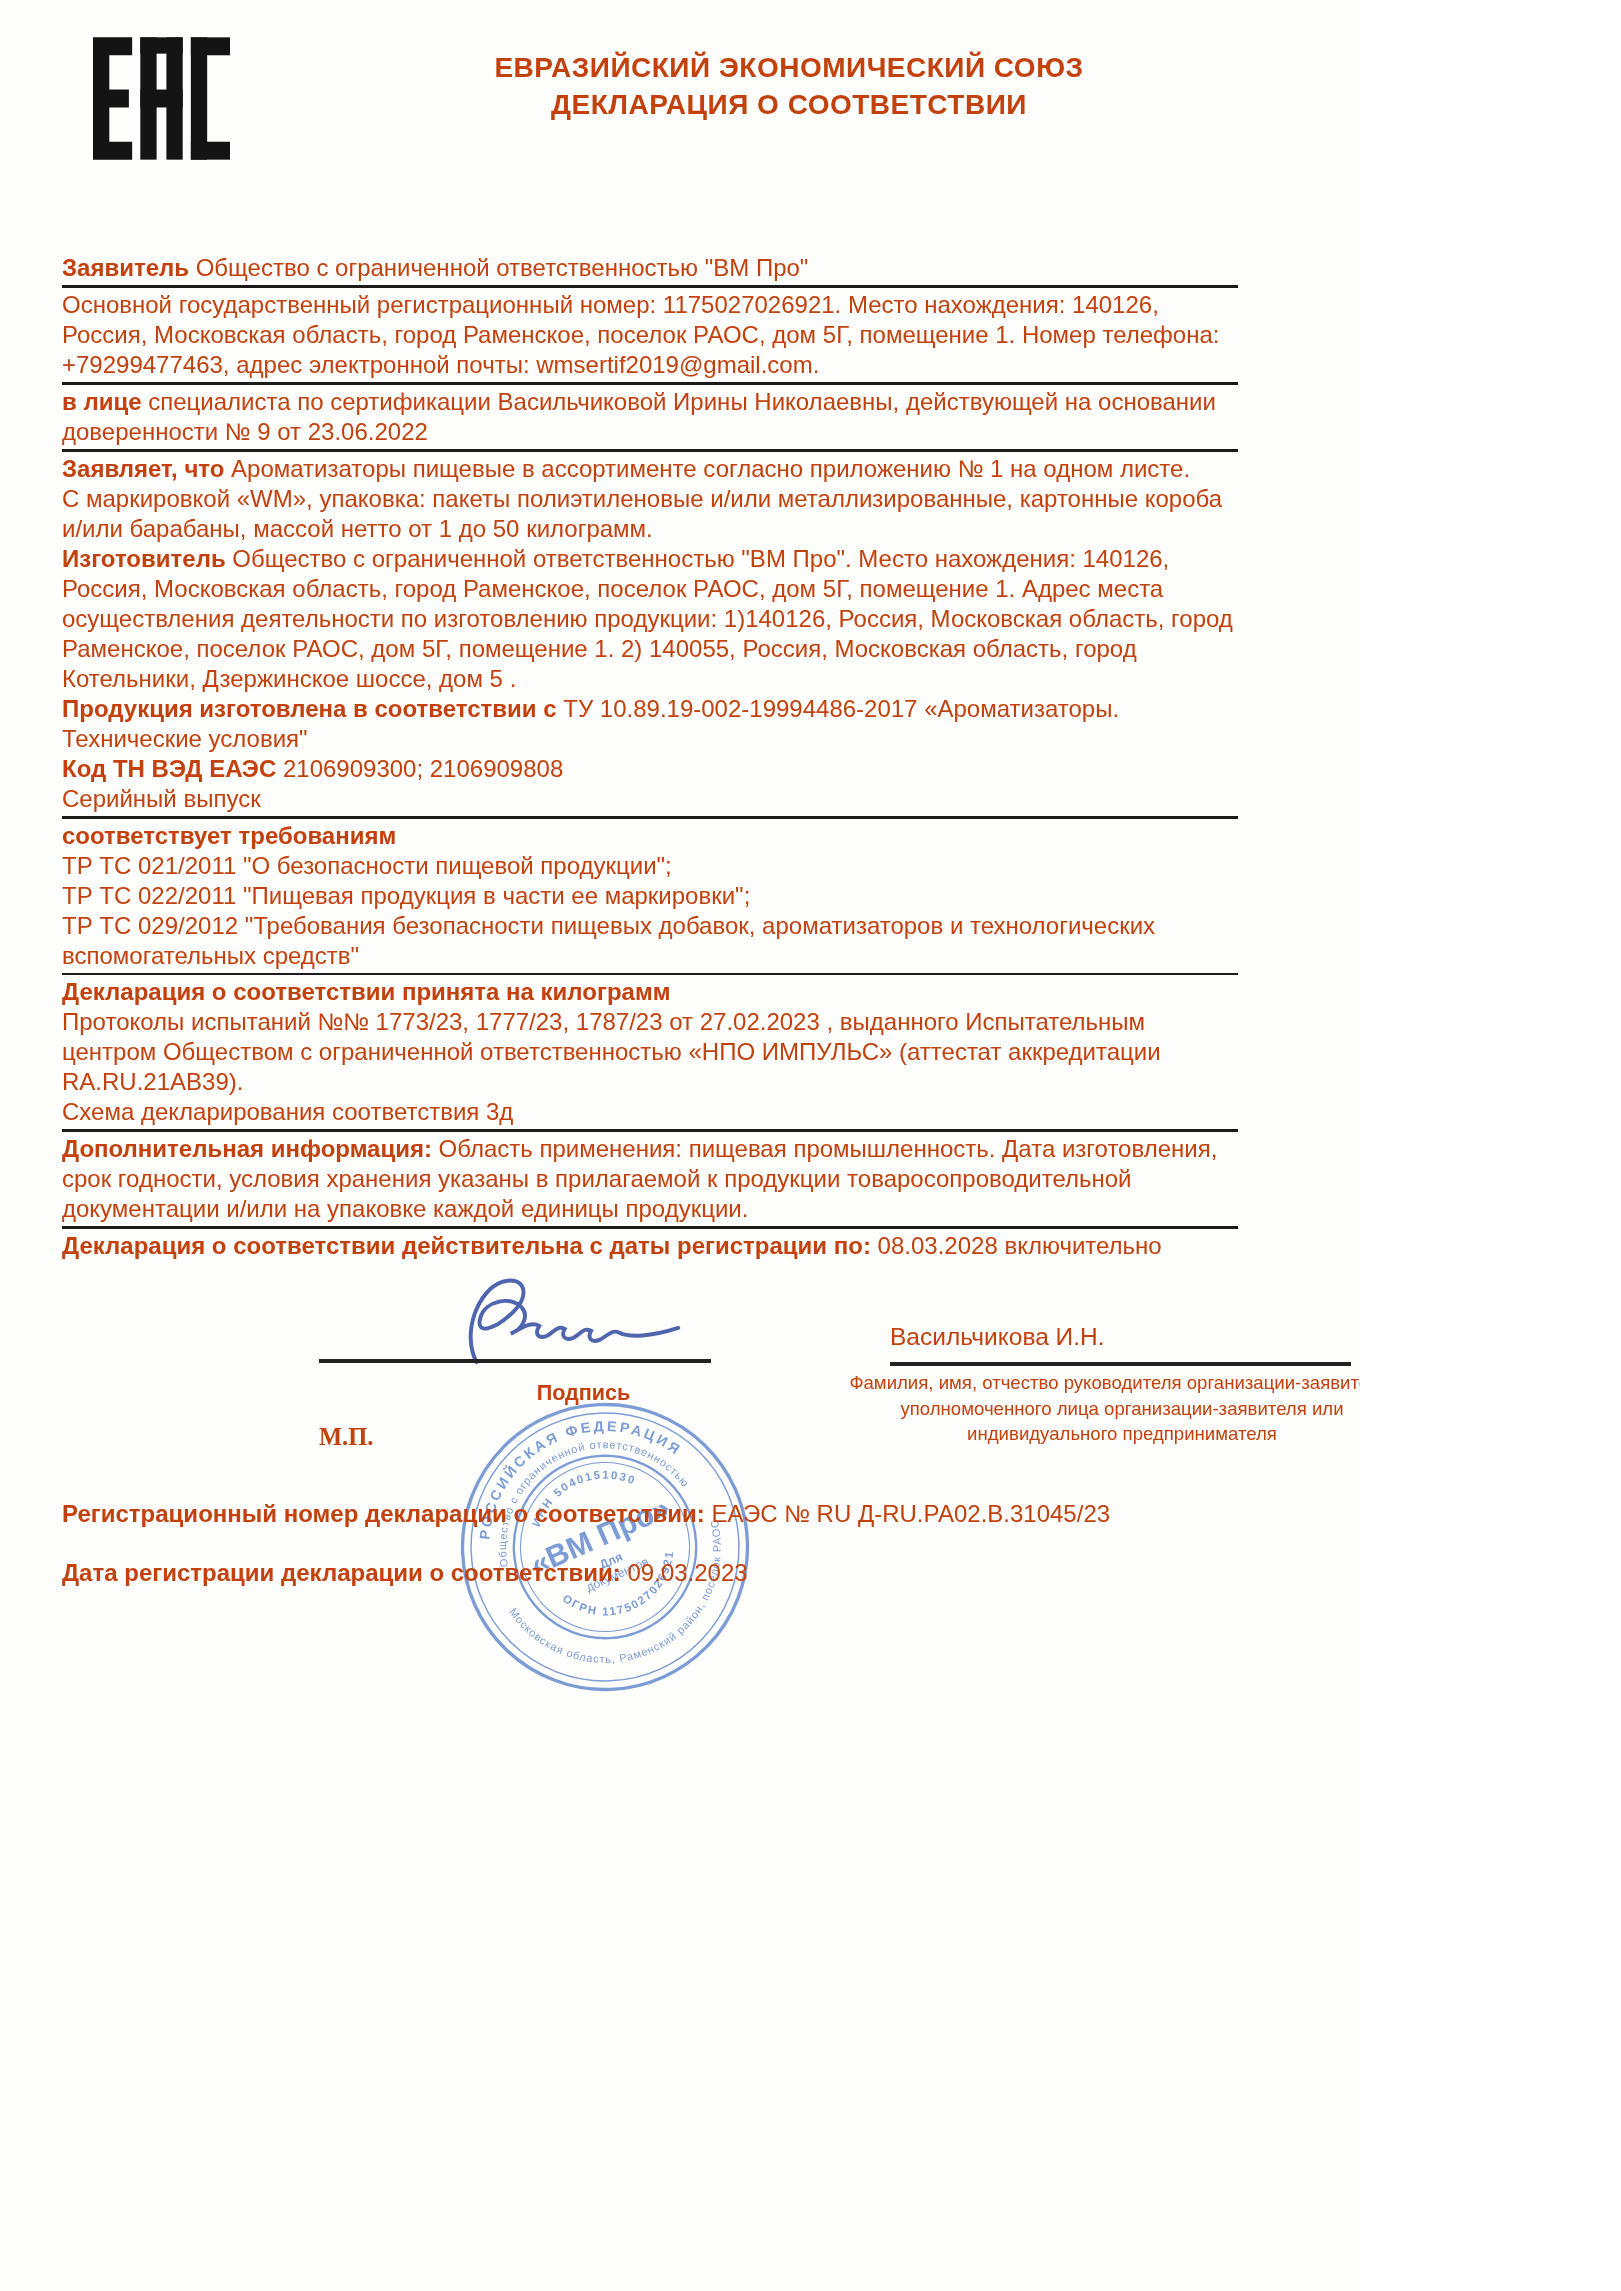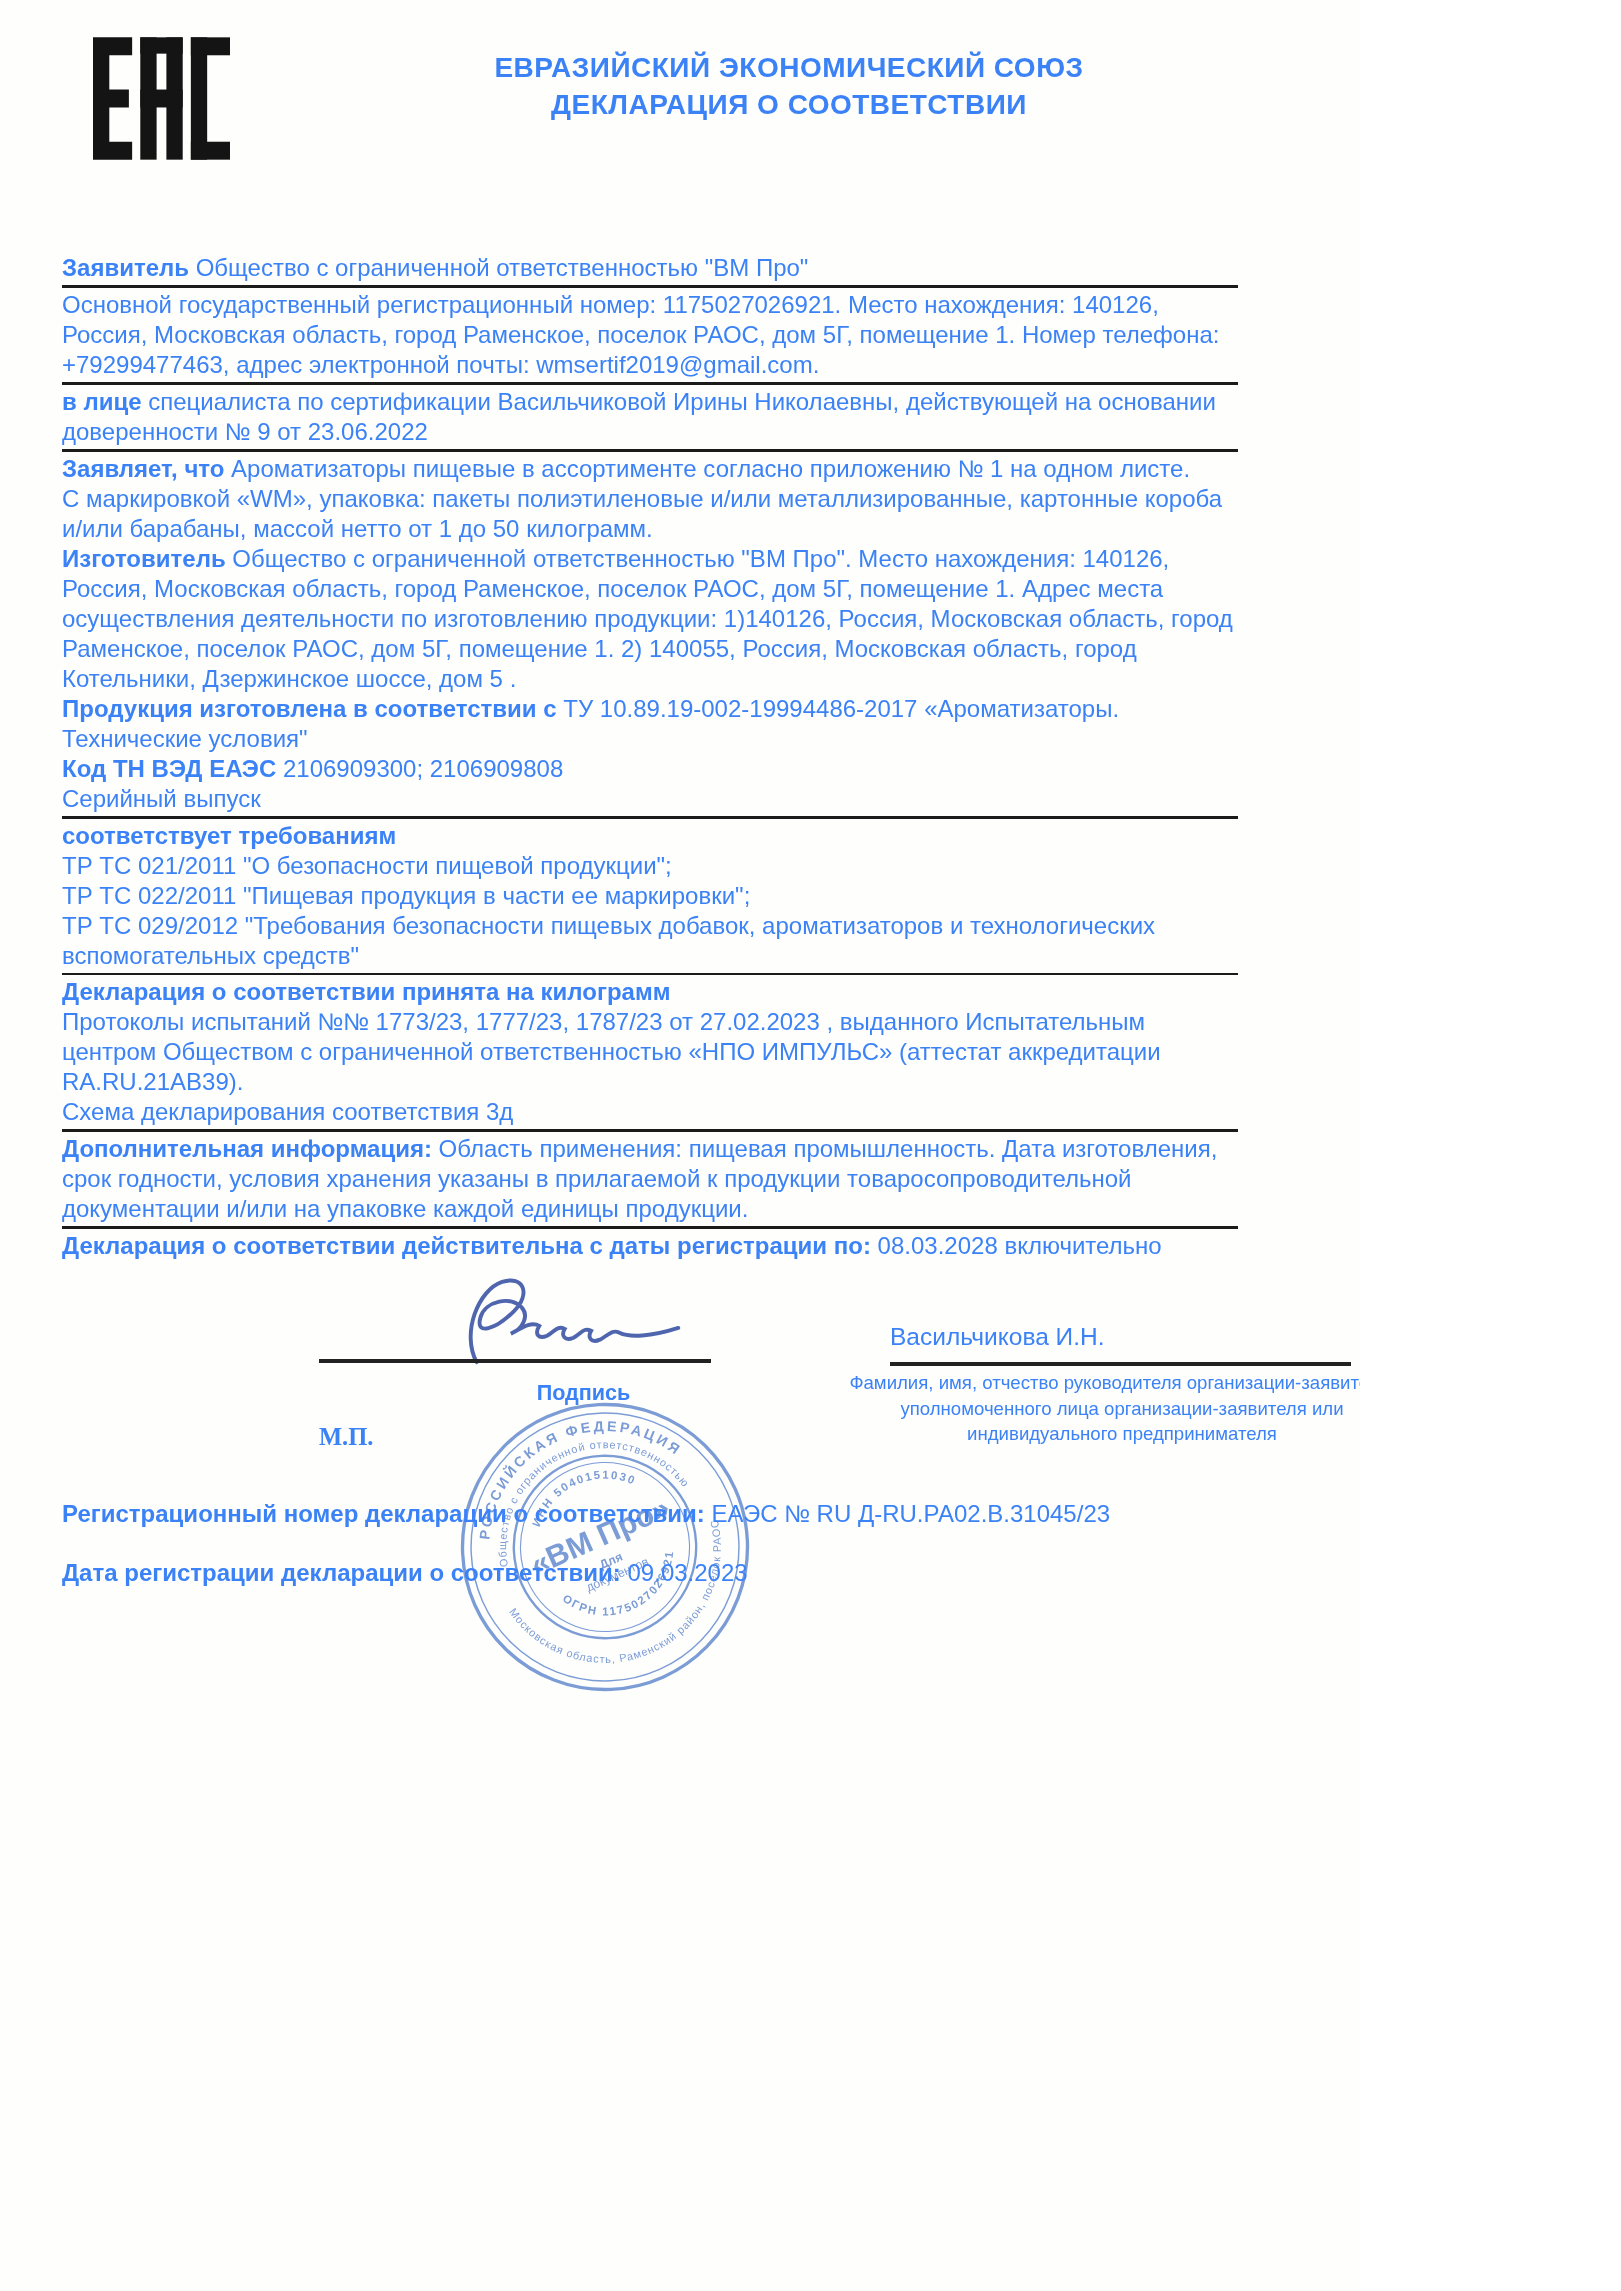--- a/index.html
+++ b/index.html
@@ -1,18 +1,18 @@
 <!DOCTYPE html>
 <html><head>
 <meta charset="utf-8">
 <style>
   html,body{margin:0;padding:0;background:#ffffff;}
   .page{
     position:relative;width:1360px;height:2292px;background:#fefefd;
-    font-family:"Liberation Sans","DejaVu Sans",sans-serif;color:#3b82f6;overflow:hidden;
+    font-family:"Liberation Sans","DejaVu Sans",sans-serif;color:#c2410c;overflow:hidden;
   }
   
   .eac-logo{position:absolute;left:93px;top:37px;width:137px;height:123px;}
   
   .title{position:absolute;top:49px;left:0;width:1578px;text-align:center;
          font-weight:bold;font-size:28px;line-height:37px;letter-spacing:0.5px;}
   
   .content{position:absolute;left:62px;top:253px;width:1470px;
            font-size:24px;line-height:30px;}
   .sec{margin:0;}

